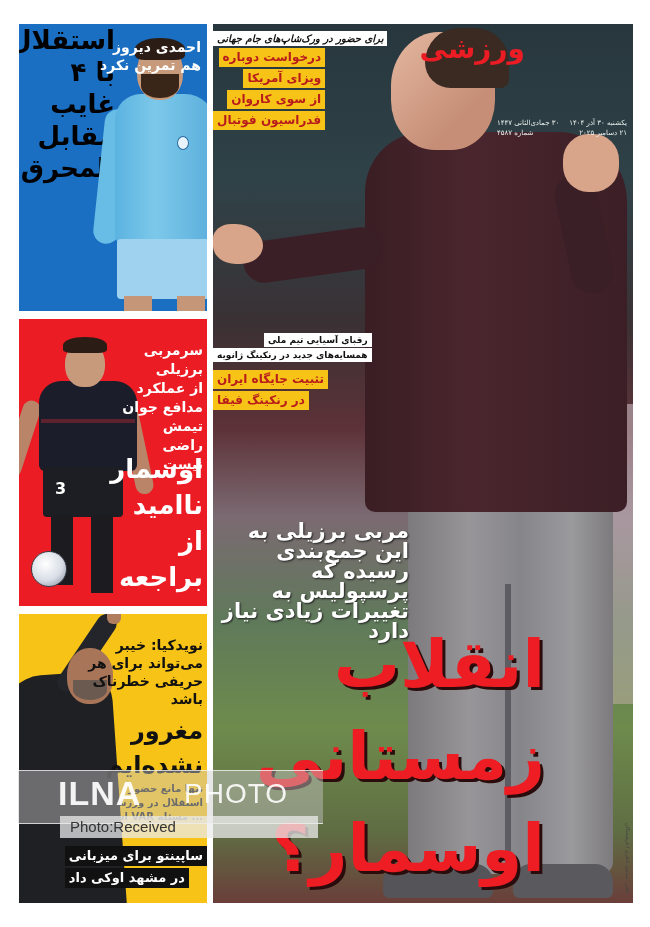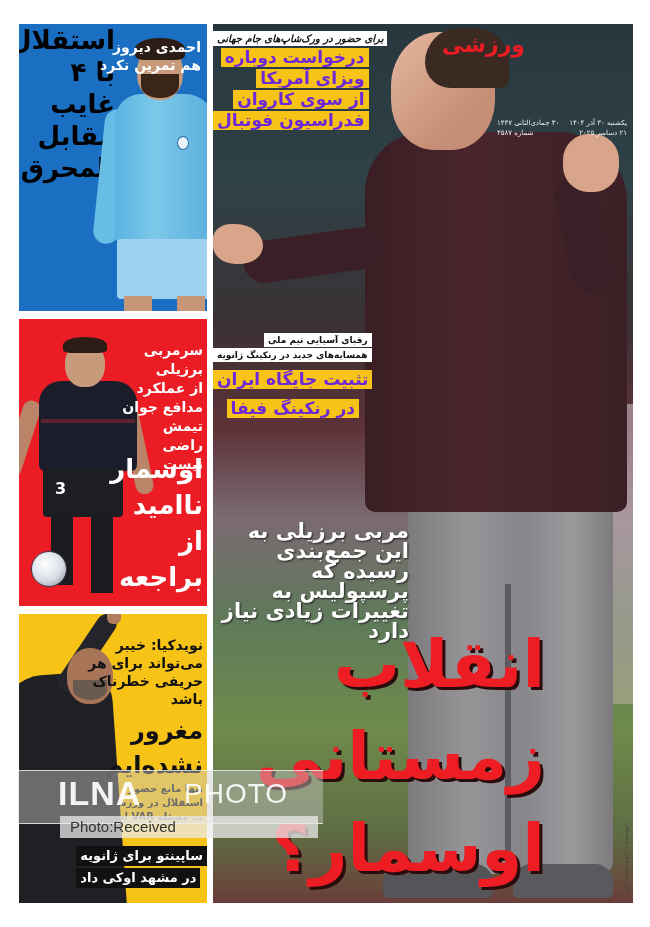--- a/index.html
+++ b/index.html
@@ -66,31 +66,31 @@
   .coach-armL { position: absolute; left: 30px; top: 210px; width: 140px; height: 42px; background: #3b1f26; border-radius: 22px; transform: rotate(-8deg); }
   .coach-handL { position: absolute; left: 0px; top: 200px; width: 50px; height: 40px; background: #d8a48a; border-radius: 40% 60% 50% 50%; }
   .coach-armR { position: absolute; left: 350px; top: 150px; width: 42px; height: 120px; background: #3b1f26; border-radius: 20px; transform: rotate(-12deg); }
   .coach-handR { position: absolute; left: 350px; top: 110px; width: 56px; height: 58px; background: #d8a48a; border-radius: 45%; }
   .coach-pants { position: absolute; left: 195px; top: 450px; width: 205px; height: 400px; background: linear-gradient(90deg,#7c7a7c,#979598 30%,#86858a 55%,#9a999c 80%,#7c7a7d); border-radius: 12px; }
   .coach-gap { position: absolute; left: 292px; top: 560px; width: 6px; height: 290px; background: #5d5c62; }
   .coach-shoeL { position: absolute; left: 170px; top: 840px; width: 110px; height: 34px; background: #555459; border-radius: 18px 18px 6px 6px; }
   .coach-shoeR { position: absolute; left: 300px; top: 840px; width: 100px; height: 34px; background: #5a595e; border-radius: 18px 18px 6px 6px; }
 
   .masthead { position: absolute; right: 6px; top: 8px; color: #fff; font-size: 46px; font-weight: bold; line-height: 60px; text-shadow: 2px 2px 0 #1b2a2e; }
-  .masthead-red { position: absolute; right: 108px; top: 8px; color: #ec1c24; font-size: 22px; font-weight: bold; }
+  .masthead-red { position: absolute; right: 108px; top: 8px; color: #ec1c24; font-size: 28px; font-weight: bold; }
   .issue-info { position: absolute; right: 6px; top: 94px; width: 130px; color: #e9f0ee; font-size: 7px; line-height: 10px; }
   .issue-info div { display: flex; justify-content: space-between; }
 
   .top-kicker { position: absolute; left: 0; top: 7px; background: #fff; color: #111; font-size: 10px; font-weight: bold; padding: 1px 4px; line-height: 13px; font-style: italic; }
   .top-lines { position: absolute; left: 0; top: 24px; display: flex; flex-direction: column; align-items: flex-start; gap: 2px; }
-  .yellow-chip { background: #f6c316; color: #6d28d9; font-size: 17px; font-weight: bold; padding: 0 4px; line-height: 19px; }
+  .yellow-chip { background: #f6c316; color: #b91c1c; font-size: 12px; font-weight: bold; padding: 0 4px; line-height: 19px; }
 
   .mid-kickers { position: absolute; left: 0; top: 333px; margin-top: -24px; display: flex; flex-direction: column; align-items: flex-start; gap: 1px; }
   .white-chip { background: #fff; color: #111; font-size: 9px; font-weight: bold; padding: 1px 4px; line-height: 12px; }
-  .mid-lines { position: absolute; left: 0; top: 346px; display: flex; flex-direction: column; align-items: center; gap: 10px; }
+  .mid-lines { position: absolute; left: 0; top: 346px; display: flex; flex-direction: column; align-items: flex-end; gap: 2px; }
 
   .sub-head { position: absolute; left: 6px; top: 497px; width: 190px; color: #fff; font-size: 21px; line-height: 20px; font-weight: bold; text-shadow: 1px 1px 2px #222; }
   .big-head { position: absolute; left: 2px; top: 595px; width: 330px; color: #ee1d23; font-size: 66px; line-height: 92px; font-weight: bold;
     text-shadow: 3px 3px 0 #2a0c0c; }
   .photo-credit { position: absolute; right: 2px; bottom: 8px; writing-mode: vertical-rl; color: #444; font-size: 5px; }
 
   
   .watermark { position: absolute; left: 0; top: 760px; width: 266px; height: 75px; margin-left: 18px; }
   .wm-band { position: absolute; left: 0; top: 10px; width: 305px; height: 54px; background: rgba(200,200,200,.45); border-top: 1px solid rgba(255,255,255,.7); border-bottom: 1px solid rgba(255,255,255,.7); }
   .wm-ilna { position: absolute; left: 40px; top: 14px; color: rgba(255,255,255,.92); font: bold 34px "Liberation Sans", sans-serif; letter-spacing: 1px; }
@@ -155,21 +155,21 @@
     <div class="head" style="left:48px;top:34px;width:46px;height:56px;background:#a97559;"></div>
     <div class="beard" style="left:54px;top:66px;width:34px;height:20px;background:#6a5a50;"></div>
   </div>
   <div class="yellow-kicker rtl">نویدکیا: خیبر می‌تواند برای هر حریفی خطرناک باشد</div>
   <div class="yellow-headline rtl">
     <div>مغرور</div>
     <div>نشده‌ایم</div>
   </div>
   <div class="yellow-sub rtl">تنها مانع حضور استقلال در ورزشگاه ... مسئله VAR است</div>
   <div class="yellow-box-lines rtl">
-    <span class="black-chip">ساپینتو برای ژانویه</span>
+    <span class="black-chip">ساپینتو برای میزبانی</span>
     <span class="black-chip">در مشهد اوکی داد</span>
   </div>
 </div>
 
 <div class="main">
   <div class="main-bg-light"></div>
   <div>
     <div class="coach-pants"></div>
     <div class="coach-gap"></div>
     <div class="coach-shoeL"></div>

